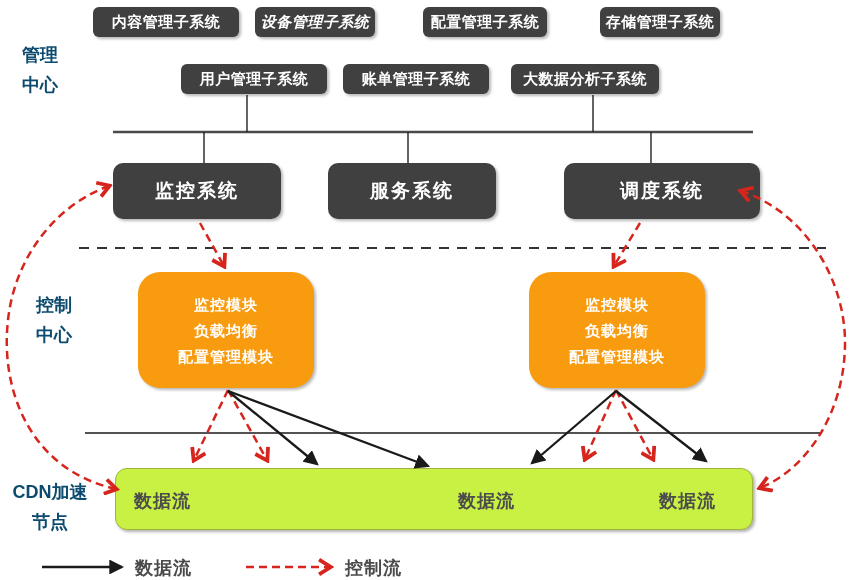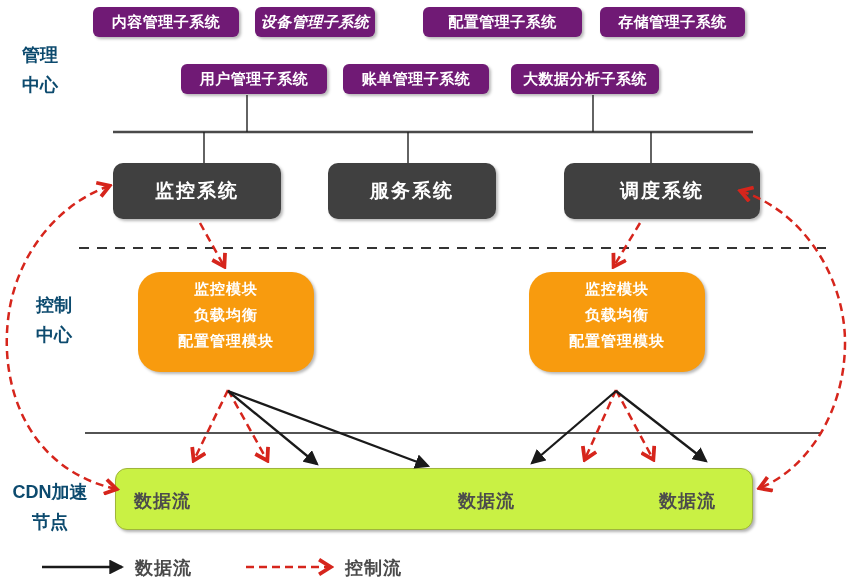--- a/index.html
+++ b/index.html
@@ -2,23 +2,23 @@
 <html><head>
 <meta charset="utf-8">
 <style>
   html,body{margin:0;padding:0;background:#ffffff;}
   .stage{
     position:relative;width:851px;height:580px;background:#ffffff;overflow:hidden;
     font-family:"Liberation Sans","DejaVu Sans",sans-serif;
   }
   .box{position:absolute;color:#ffffff;font-weight:bold;text-align:center;
        box-shadow:2px 2px 3px rgba(0,0,0,0.28);}
-  .pbox{height:30px;line-height:30px;font-size:15px;border-radius:6px;background:#701a75;letter-spacing:0.5px;}
+  .pbox{height:30px;line-height:30px;font-size:15px;border-radius:6px;background:#404040;letter-spacing:0.5px;}
   .gbox{top:163px;height:56px;line-height:56px;font-size:19px;border-radius:10px;background:#404040;letter-spacing:2px;}
-  .obox{top:272px;height:96px;border-radius:22px;background:#f89b0e;padding-top:4px;}
+  .obox{top:272px;height:96px;border-radius:22px;background:#f89b0e;padding-top:20px;}
   .obox div{line-height:26px;font-size:15px;font-weight:bold;letter-spacing:1px;}
   .side-label{position:absolute;color:#0c4a6e;font-size:18px;font-weight:bold;line-height:30px;text-align:center;}
   .node-bar{position:absolute;left:115px;top:468px;width:638px;height:62px;border-radius:12px;
             background:#c9f144;border:1px solid #9fb53b;box-shadow:2px 2px 3px rgba(0,0,0,0.3);box-sizing:border-box;}
   .bar-label{position:absolute;top:20px;color:#4c4c4c;font-size:18px;font-weight:bold;letter-spacing:1px;}
   .legend-label{position:absolute;top:556px;color:#4a4a4a;font-size:18px;font-weight:bold;letter-spacing:1px;}
   svg.overlay{position:absolute;left:0;top:0;pointer-events:none;}
 </style>
 </head>
 <body>
@@ -33,22 +33,22 @@
     <div>控制</div>
     <div>中心</div>
   </div>
   <div class="side-label" style="left:2px;top:477px;width:96px;">
     <div>CDN加速</div>
     <div>节点</div>
   </div>
 
   <div class="box pbox" style="left:93px;top:7px;width:146px;">内容管理子系统</div>
   <div class="box pbox" style="left:255px;top:7px;width:120px;font-style:italic;">设备管理子系统</div>
-  <div class="box pbox" style="left:423px;top:7px;width:159px;">配置管理子系统</div>
-  <div class="box pbox" style="left:600px;top:7px;width:145px;">存储管理子系统</div>
+  <div class="box pbox" style="left:423px;top:7px;width:124px;">配置管理子系统</div>
+  <div class="box pbox" style="left:600px;top:7px;width:120px;">存储管理子系统</div>
 
   <div class="box pbox" style="left:181px;top:64px;width:146px;">用户管理子系统</div>
   <div class="box pbox" style="left:343px;top:64px;width:146px;">账单管理子系统</div>
   <div class="box pbox" style="left:511px;top:64px;width:148px;">大数据分析子系统</div>
 
   <div class="box gbox" style="left:113px;width:168px;">监控系统</div>
   <div class="box gbox" style="left:328px;width:168px;">服务系统</div>
   <div class="box gbox" style="left:564px;width:196px;">调度系统</div>
 
   <div class="box obox" style="left:138px;width:176px;">

